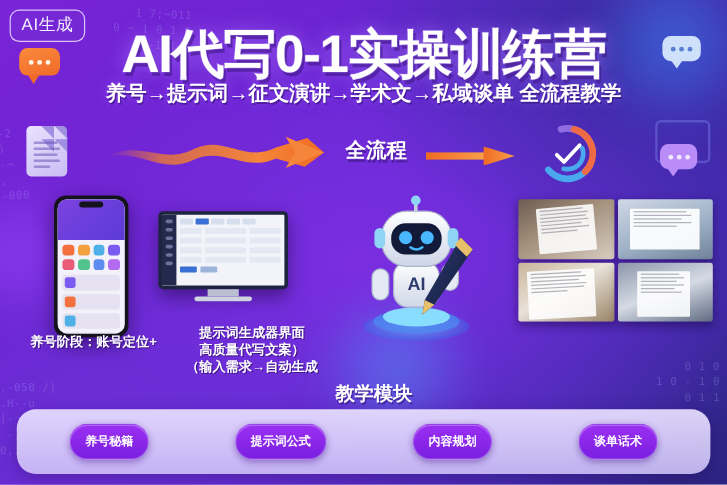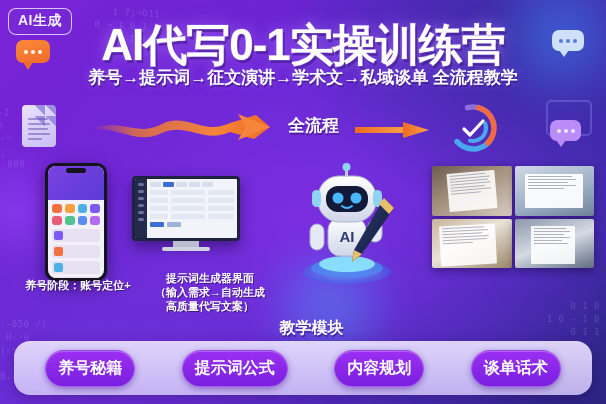--- a/index.html
+++ b/index.html
@@ -42,21 +42,21 @@
   .glow.g2 { width: 120px; height: 120px; left: -45px; top: 150px;  background: radial-gradient(circle,#9b46ff 0%, rgba(155,70,255,0) 70%); opacity:.7;}
   .glow.g3 { width: 160px; height: 110px; left: 250px; top: 250px;  background: radial-gradient(circle,#4aa6ff 0%, rgba(74,166,255,0) 72%); opacity:.55;}
 
   
   #ai-badge {
     position: absolute; left: 8px; top: 8px;
     padding: 3px 9px 4px;
     border: 1.6px solid rgba(235,225,255,.85);
     border-radius: 8px;
     color: #f4efff;
-    font-size: 14px; font-weight: 700;
+    font-size: 14px; font-weight: 400;
     letter-spacing: .5px;
     background: rgba(120,60,210,.18);
   }
   
   .bubble { position: absolute; border-radius: 7px; }
   .bubble .dots {
     position: absolute; left: 0; right: 0; top: 0; bottom: 0;
     display: flex; align-items: center; justify-content: center; gap: 3px;
   }
   .bubble .dots i { width: 4px; height: 4px; border-radius: 50%; display:block; }
@@ -261,21 +261,21 @@
     height: 54px;
     background: linear-gradient(180deg, rgba(232,224,255,.93), rgba(212,200,250,.86));
     border-radius: 16px;
     display: flex; align-items: center; justify-content: space-around;
     padding: 0 8px;
     box-shadow: 0 4px 14px rgba(30,8,70,.3);
   }
   .pill {
     background: linear-gradient(180deg,#9b2ff2 0%,#7a1fe0 100%);
     color: #ffffff;
-    font-size: 16px; font-weight: 900;
+    font-size: 10px; font-weight: 900;
     padding: 7px 12px;
     border-radius: 20px;
     white-space: nowrap;
     box-shadow: 0 2px 6px rgba(60,10,130,.45), inset 0 1px 0 rgba(255,255,255,.25);
     border: 1px solid rgba(255,255,255,.18);
     cursor: pointer;
   }
 </style>
 </head>
 <body>
@@ -536,22 +536,22 @@
           <i style="width:34px"></i>
       </div>
     </div>
   </div>
 
   <div class="caption" id="caption-phone">
     <div>养号阶段：账号定位+</div>
   </div>
   <div class="caption" id="caption-monitor">
     <div>提示词生成器界面</div>
+    <div>高质量代写文案）</div>
     <div>（输入需求→自动生成</div>
-    <div>高质量代写文案）</div>
   </div>
 
   <div id="modules-title">教学模块</div>
   <div id="modules-panel">
     <div class="pill">养号秘籍</div>
     <div class="pill">提示词公式</div>
     <div class="pill">内容规划</div>
     <div class="pill">谈单话术</div>
   </div>
 

